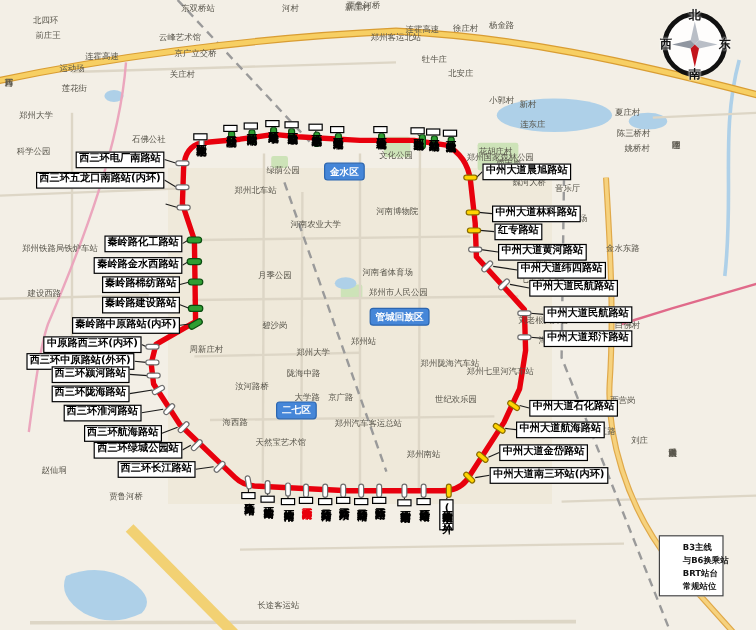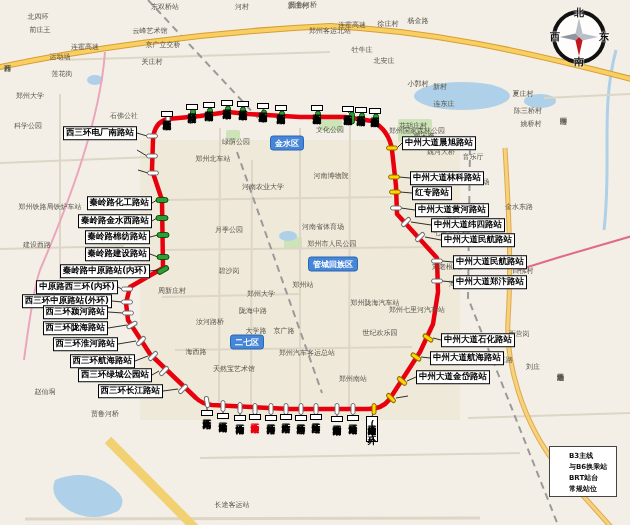--- a/index.html
+++ b/index.html
@@ -39,21 +39,21 @@
     white-space:nowrap;z-index:9;
   }
   
   .compass{position:absolute;left:548px;top:6px;width:62px;height:62px;z-index:40;}
   .compass .dir{
     position:absolute;font-size:10px;font-weight:bold;color:#111;
     text-shadow:0 0 2px #fff,0 0 2px #fff;transform:translate(-50%,-50%);
   }
   
   .legend{
-    position:absolute;left:549px;top:446px;width:68px;z-index:40;
+    position:absolute;left:549px;top:446px;width:54px;z-index:40;
     background:#fff;border:1px solid #444;padding:3px 3px 2px 3px;
   }
   .lg-row{display:flex;align-items:center;height:11px;}
   .lg-label{font-size:7px;font-weight:bold;color:#111;white-space:nowrap;}
   .sw{display:inline-block;width:13px;height:5px;margin-right:3px;border-radius:3px;flex:0 0 auto;}
 </style>
 </head>
 <body>
 
 <div class="stage">
@@ -311,20 +311,21 @@
     <div class="st vert" style="left: 310px; top: 414px;"><span>南三环连云路站</span></div>
 
     <div class="st vert" style="left: 331px; top: 416px;"><span>南三环紫荆山南路站</span></div>
 
     <div class="st vert" style="left: 347px; top: 415px;"><span>南三环通站路站</span></div>
 
     <div class="st vert" style="left: 366px; top: 416px;"><span>南三环中州大道站(外环)</span></div>
 
     <div class="st" style="right: 493px; top: 133px; transform: translateY(-50%);"><span>西三环电厂南路站</span></div>
 
+    <div class="st" style="right: 493px; top: 150px; transform: translateY(-50%);"><span>西三环五龙口南路站(内环)</span></div>
 
 
     <div class="st" style="right: 478px; top: 203px; transform: translateY(-50%);"><span>秦岭路化工路站</span></div>
 
     <div class="st" style="right: 478px; top: 221px; transform: translateY(-50%);"><span>秦岭路金水西路站</span></div>
 
     <div class="st" style="right: 480px; top: 237px; transform: translateY(-50%);"><span>秦岭路棉纺路站</span></div>
 
     <div class="st" style="right: 480px; top: 254px; transform: translateY(-50%);"><span>秦岭路建设路站</span></div>
 
@@ -361,20 +362,21 @@
     <div class="st" style="left: 453px; top: 262px; transform: translateY(-50%);"><span>中州大道民航路站</span></div>
 
     <div class="st" style="left: 453px; top: 282px; transform: translateY(-50%);"><span>中州大道郑汴路站</span></div>
 
     <div class="st" style="left: 441px; top: 340px; transform: translateY(-50%);"><span>中州大道石化路站</span></div>
 
     <div class="st" style="left: 430px; top: 358px; transform: translateY(-50%);"><span>中州大道航海路站</span></div>
 
     <div class="st" style="left: 416px; top: 377px; transform: translateY(-50%);"><span>中州大道金岱路站</span></div>
 
+    <div class="st" style="left: 408px; top: 396px; transform: translateY(-50%);"><span>中州大道南三环站(内环)</span></div>
 
     <div class="ml" style="left: 38px; top: 17px;"><span>北四环</span></div>
 
     <div class="ml" style="left: 165px; top: 7px;"><span>东双桥站</span></div>
 
     <div class="ml" style="left: 303px; top: 5px;"><span>贾鲁河桥</span></div>
 
     <div class="ml" style="left: 85px; top: 47px;"><span>连霍高速</span></div>
 
     <div class="ml" style="left: 352px; top: 25px;"><span>连霍高速</span></div>

